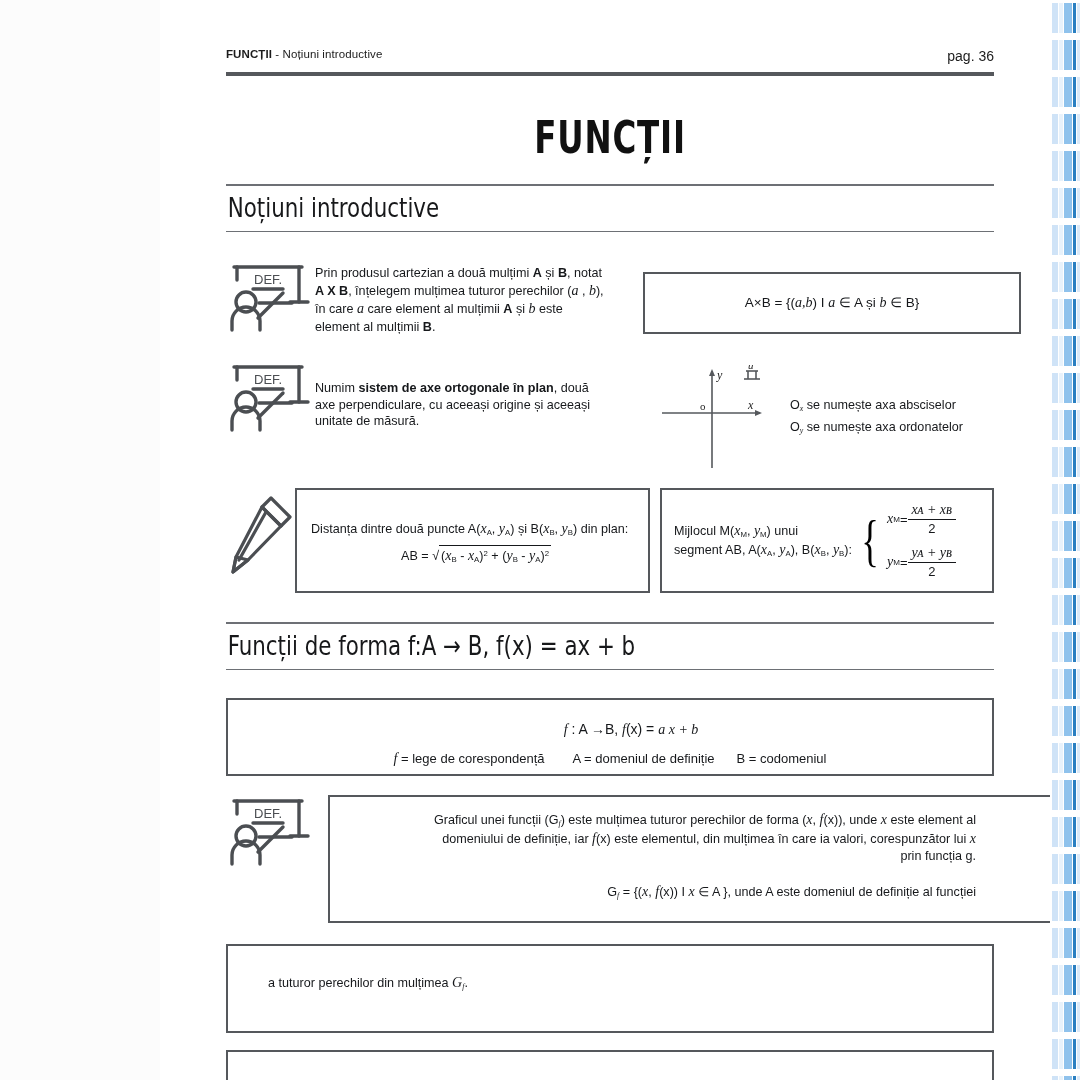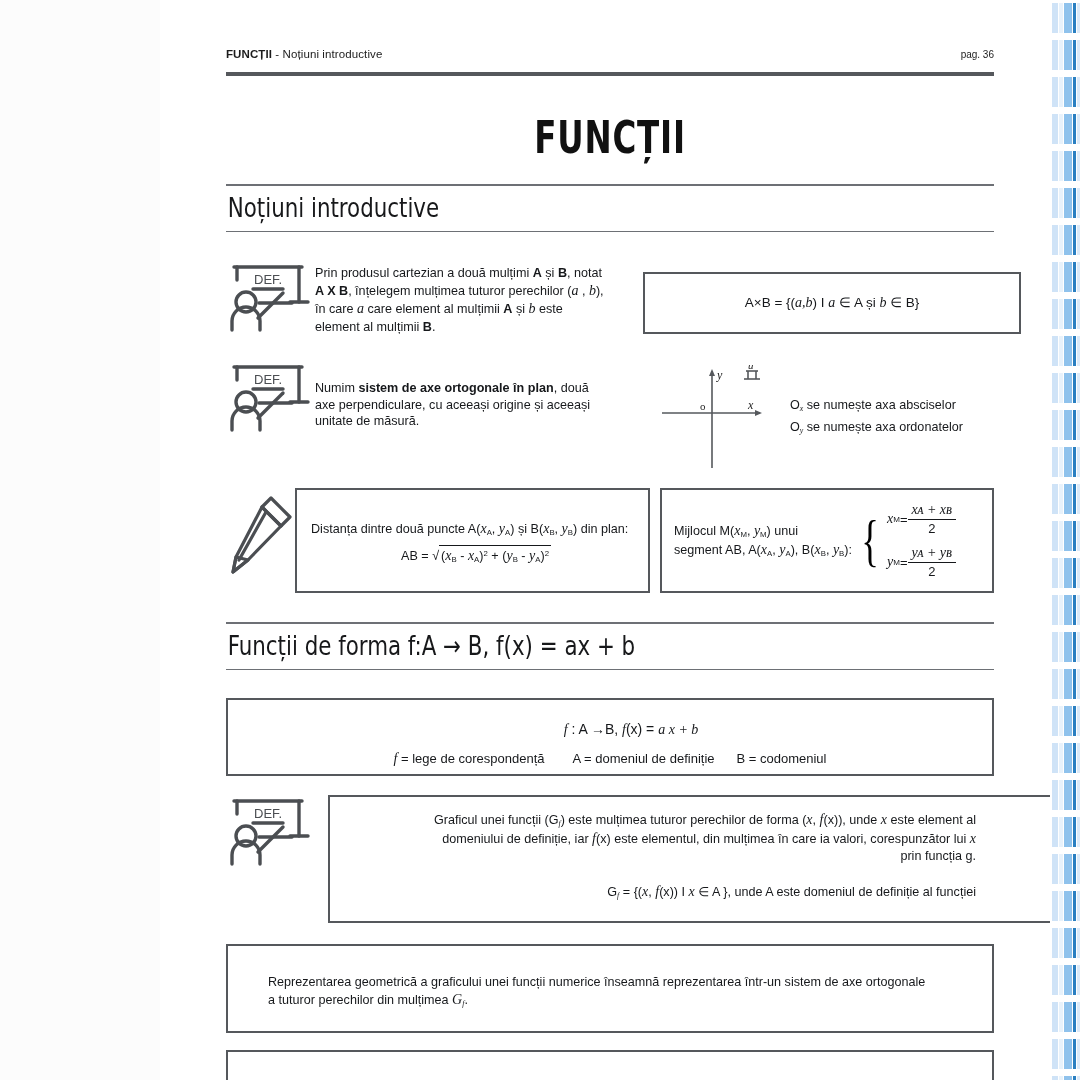--- a/index.html
+++ b/index.html
@@ -43,25 +43,25 @@
   }
   .e1 { left: 2px;  width: 6px;  background: #cfe3f7; }
   .e2 { left: 9px;  width: 4px;  background: #e8f2fb; }
   .e3 { left: 14px; width: 8px;  background: #8fc2ec; }
   .e4 { left: 23px; width: 3px;  background: #2a7fc1; }
   .e5 { left: 27px; width: 3px;  background: #dceaf8; }
 
   
   .hdr {
     position: absolute; left: 66px; top: 48px; width: 768px;
-    display: flex; align-items: flex-end; justify-content: space-between;
+    display: flex; align-items: flex-start; justify-content: space-between;
   }
   .hdr-left { font-size: 11.5px; color: #1c1c1c; letter-spacing: .1px; }
   .hdr-left b { font-weight: bold; }
-  .hdr-right { font-size: 10px; color: #1c1c1c; }
+  .hdr-right { font-size: 14px; color: #1c1c1c; }
   .hdr-rule {
     position: absolute; left: 66px; top: 72px; width: 768px; height: 4px;
     background: #55585c;
   }
 
   
   .doc-title {
     position: absolute; left: 66px; top: 112px; width: 768px;
     text-align: center;
     font-family: "DejaVu Sans Condensed", "Liberation Sans Narrow", "Liberation Sans", sans-serif;
@@ -306,21 +306,20 @@
       <div class="btext" style="position:relative; left:16px; top:14px; width:630px;">
         <div><span>Graficul unei funcții (G</span><span class="sub itn">f</span><span>) este mulțimea tuturor perechilor de forma (</span><span class="it">x</span><span>, </span><span class="it">f</span><span>(x)</span><span>), unde </span><span class="it">x</span><span> este element al</span></div>
         <div><span>domeniului de definiție, iar </span><span class="it">f</span><span>(x)</span><span> este elementul, din mulțimea în care ia valori, corespunzător lui </span><span class="it">x</span></div>
         <div>prin funcția g.</div>
       </div>
       <div class="btext" style="position:relative; left:16px; top:32px; width:630px;"><span>G</span><span class="sub itn">f</span><span> = {(</span><span class="it">x</span><span>, </span><span class="it">f</span><span>(x)</span><span>) I </span><span class="it">x</span><span> ∈ A }, unde A este domeniul de definiție al funcției</span></div>
     </div>
 
     <div class="box" style="left:66px; top:944px; width:768px; height:89px;">
       <div class="btext" style="position:relative; left:40px; top:28px; width:700px;">
-        <div>Reprezentarea geometrică a graficului unei funcții numerice înseamnă reprezentarea într-un sistem de axe ortogonale</div>
         <div><span>a tuturor perechilor din mulțimea </span><span class="it">G</span><span class="sub itn">f</span><span>.</span></div>
       </div>
     </div>
 
     <div class="box" style="left:66px; top:1050px; width:768px; height:60px;"></div>
 
   </div>
 
   <div class="edge-strip">
     <div class="edge-row">

